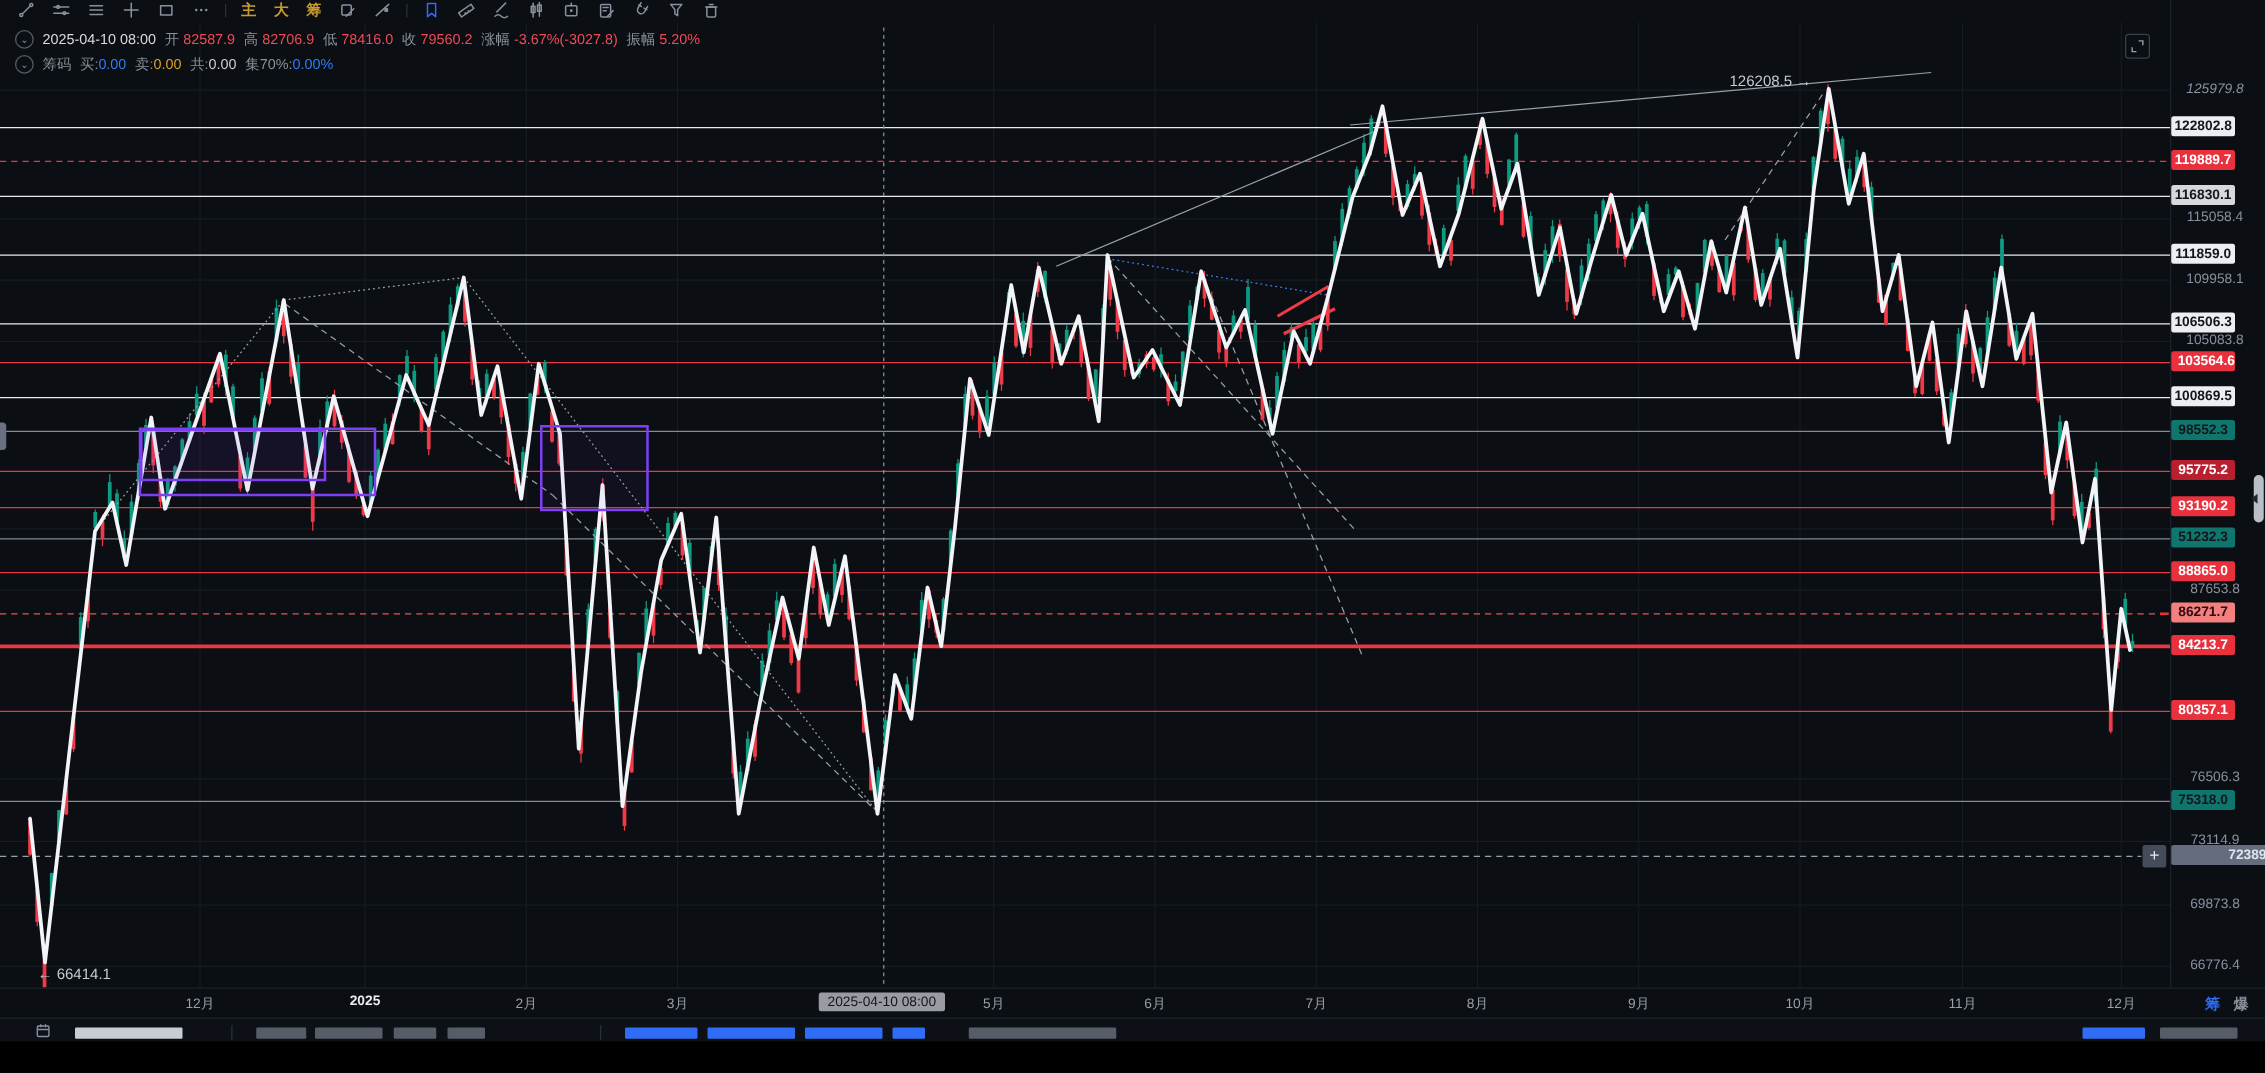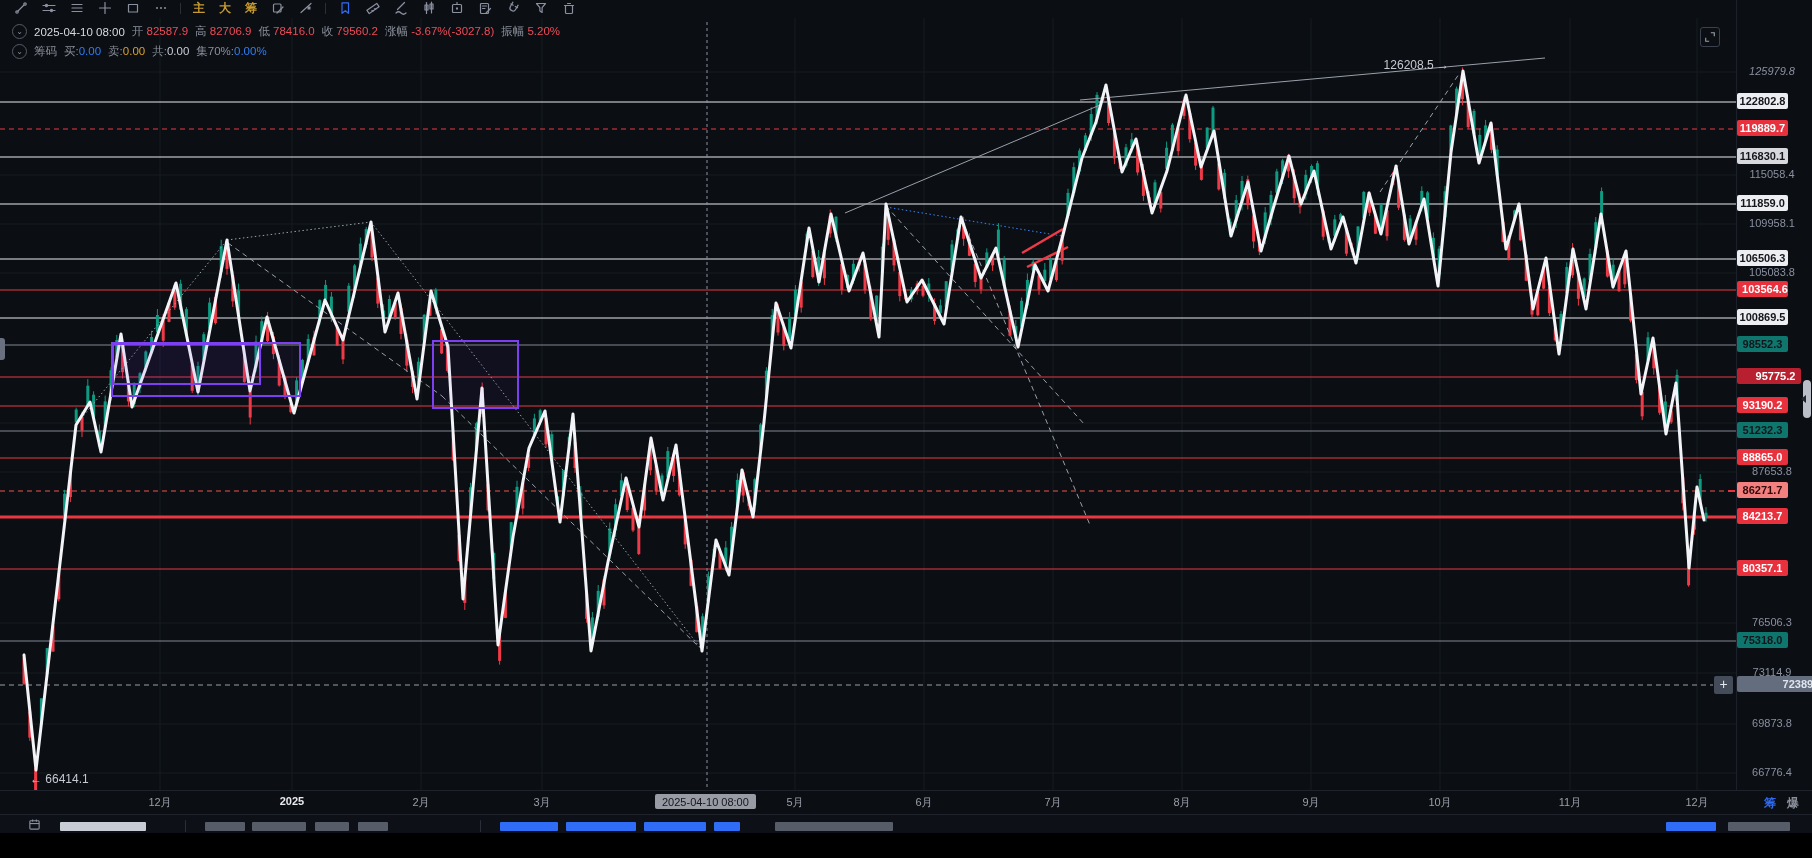--- a/index.html
+++ b/index.html
@@ -867,21 +867,21 @@
       <div class="tick" style="top: 717px;">69873.8</div>
       <div class="tick" style="top: 766px;">66776.4</div>
       <div class="lvl lv-white" style="top: 93px;">122802.8</div>
       <div class="lvl lv-red" style="top: 120px;">119889.7</div>
       <div class="lvl lv-lightgray" style="top: 148px;">116830.1</div>
       <div class="lvl lv-white" style="top: 195px;">111859.0</div>
       <div class="lvl lv-white" style="top: 250px;">106506.3</div>
       <div class="lvl lv-red" style="top: 281px; text-align: right;">103564.6</div>
       <div class="lvl lv-white" style="top: 309px;">100869.5</div>
       <div class="lvl lv-gray" style="top: 336px;">98552.3</div>
-      <div class="lvl lv-darkred" style="top: 368px; padding-left: 13px;">95775.2</div>
+      <div class="lvl lv-darkred" style="top: 368px;">95775.2</div>
       <div class="lvl lv-red" style="top: 397px;">93190.2</div>
       <div class="lvl lv-gray" style="top: 422px;">51232.3</div>
       <div class="lvl lv-red" style="top: 449px;">88865.0</div>
       <div class="lvl lv-current" style="top: 482px;">86271.7<div class="cur-dash" style="top: 8px;"></div></div>
       <div class="lvl lv-red" style="top: 508px;">84213.7</div>
       <div class="lvl lv-red" style="top: 560px;">80357.1</div>
       <div class="lvl lv-gray" style="top: 632px;">75318.0</div>
       <div class="lvl lv-slate" style="top: 676px; padding-left: 40px;">72389.2</div>
     </div>
   <div class="plusbtn">+</div>

